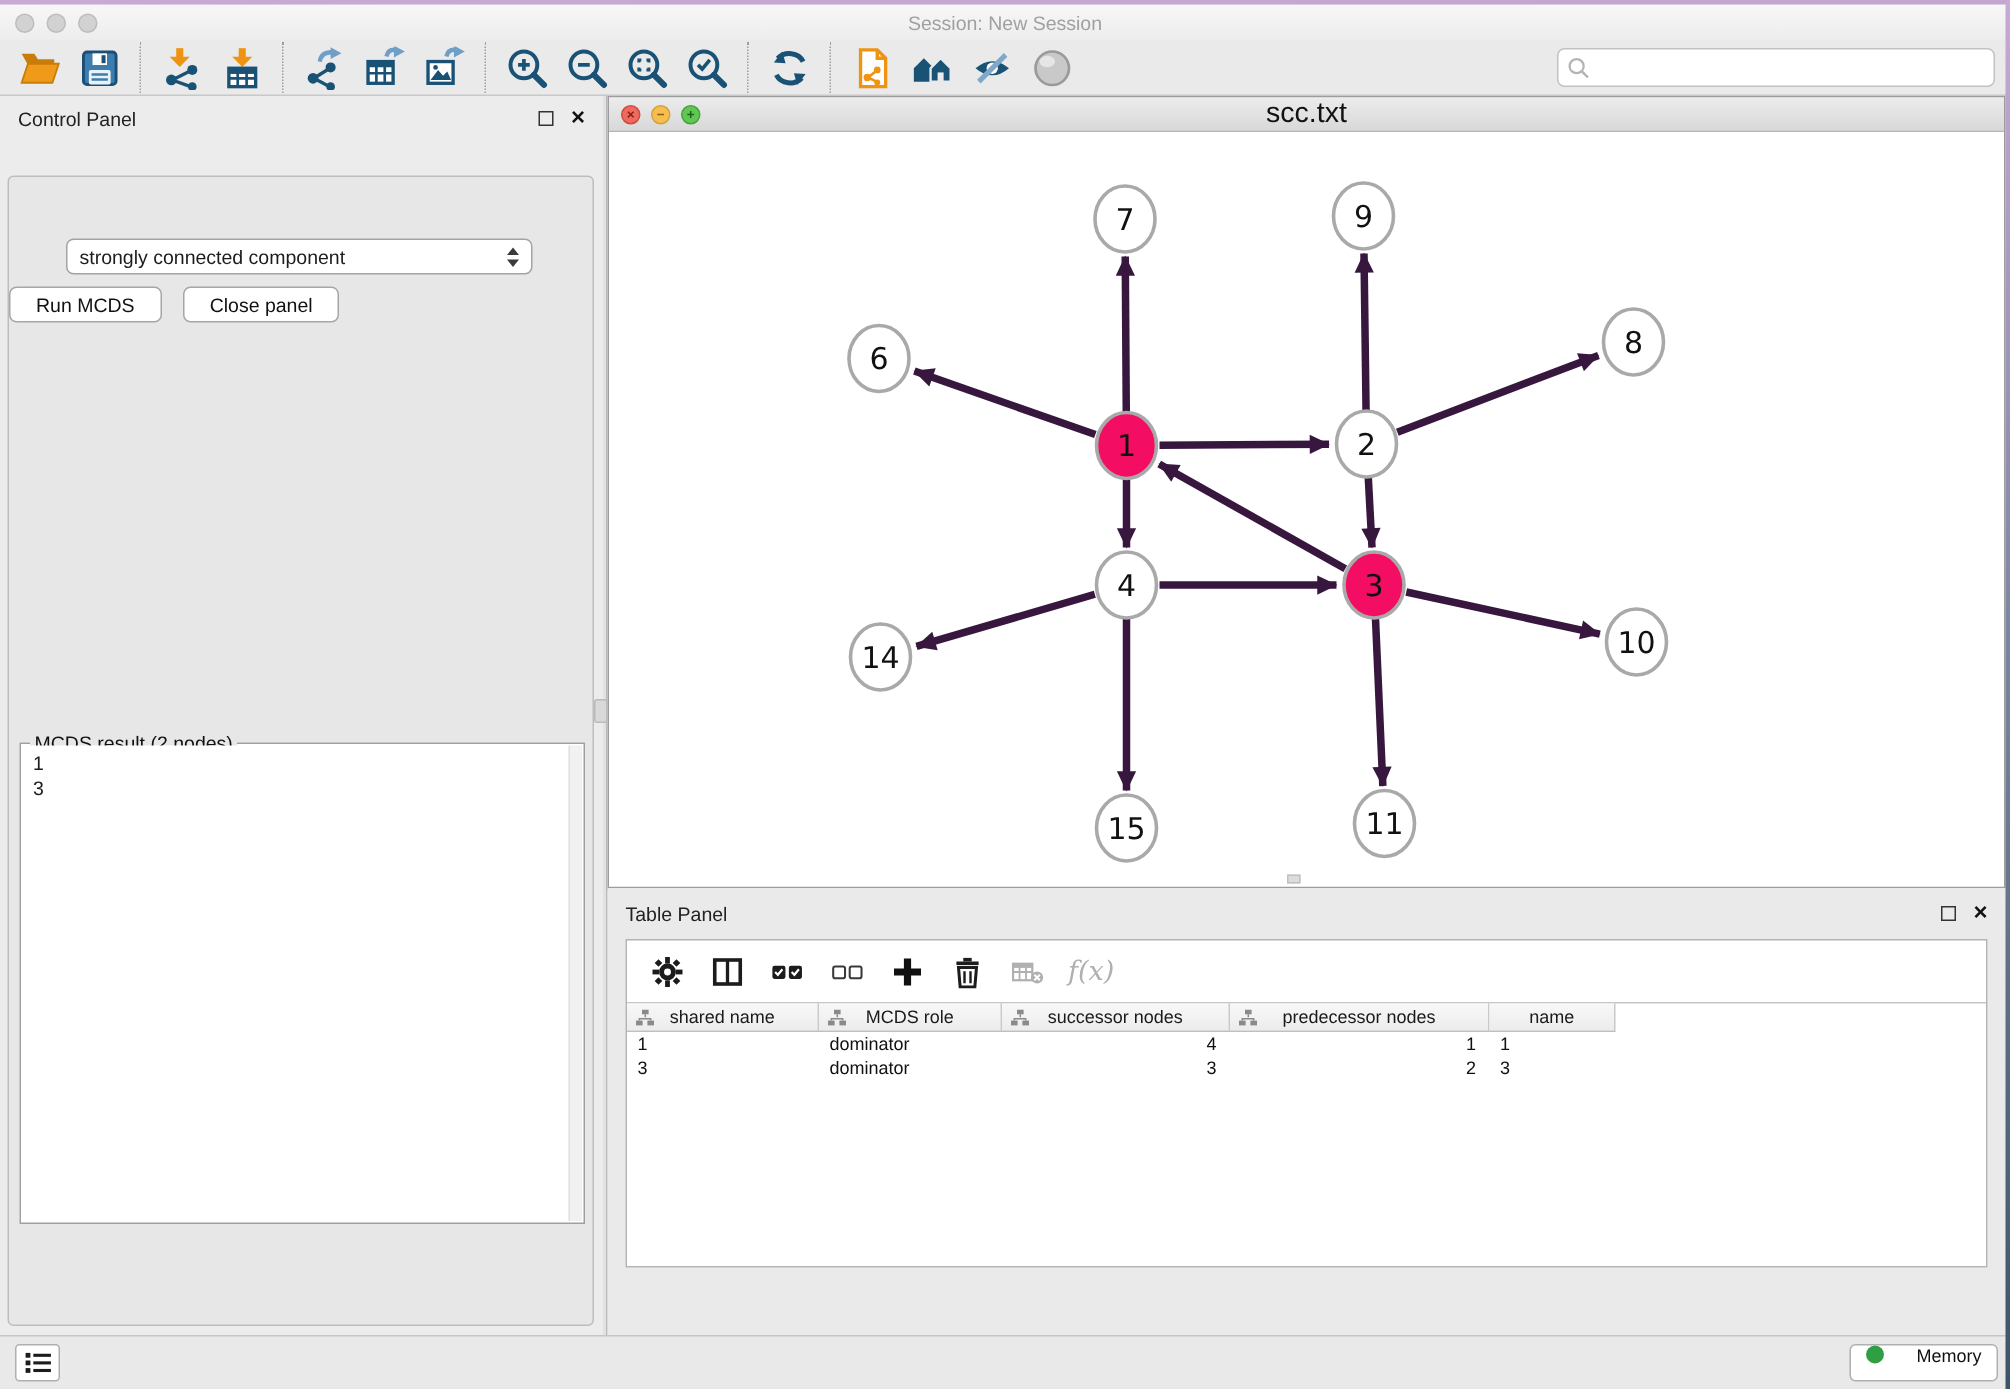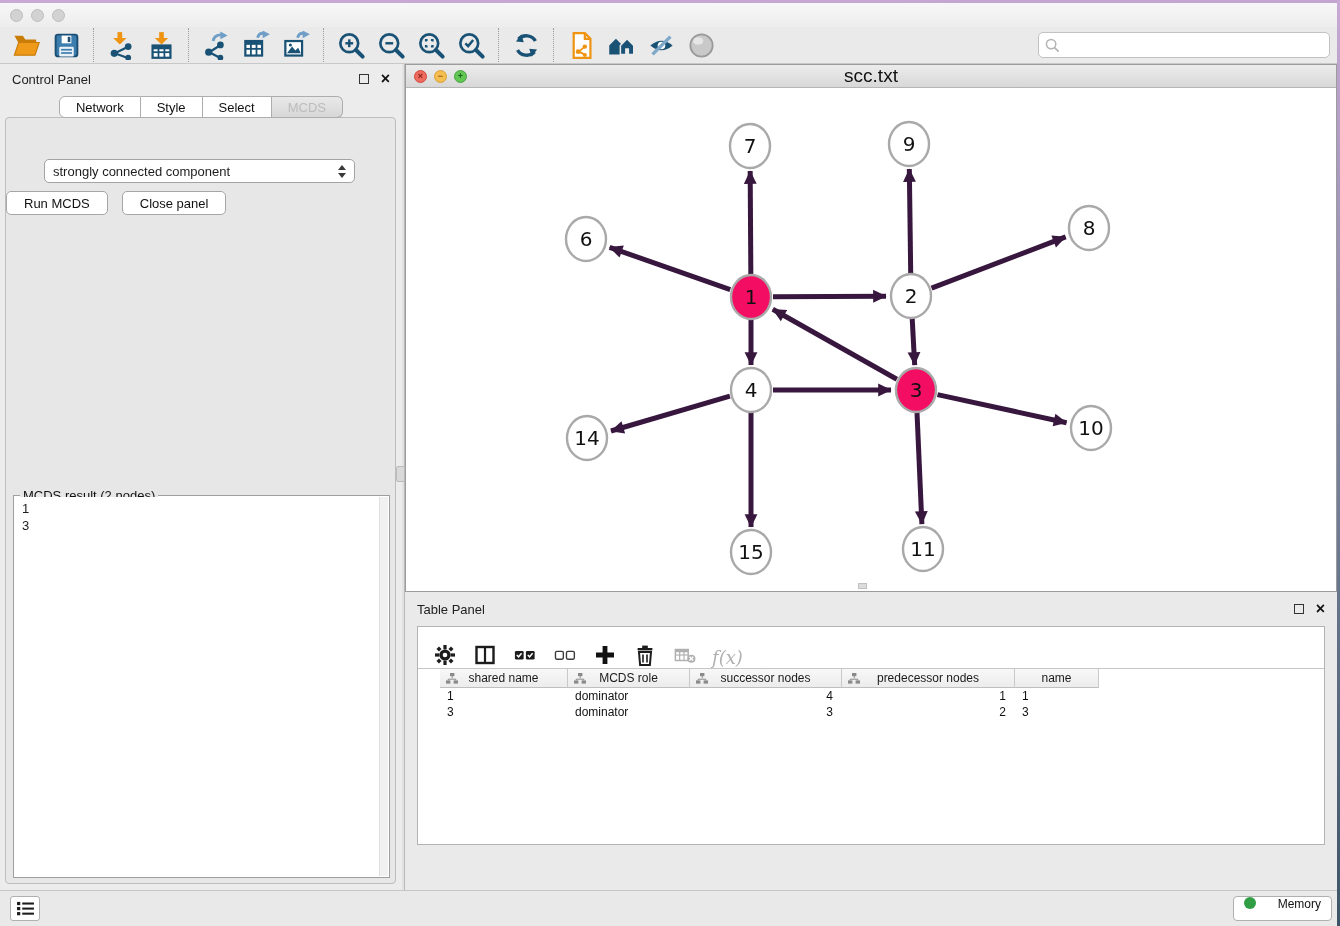--- a/index.html
+++ b/index.html
@@ -39,70 +39,71 @@
   .tab.active{background:linear-gradient(#e9e9e9,#d7d7d7);color:#bcbcbc;}
   .cp-box{position:absolute;left:5px;top:53px;width:391px;height:767px;background:#e7e7e7;border:1px solid #bdbdbd;border-radius:4px;}
   .opt-label{margin-top:18px;text-align:center;font-size:13px;color:#111;}
   .dropdown{position:absolute;left:38px;top:41px;width:311px;height:24px;background:#fff;border:1px solid #a3a3a3;border-radius:5px;display:flex;align-items:center;padding:0 8px;font-size:13px;cursor:pointer;}
   .dropdown .dd-label{flex:1;}
   .stepper{display:flex;flex-direction:column;gap:3px;align-items:center;}
   .stepper .up{width:0;height:0;border-left:4px solid transparent;border-right:4px solid transparent;border-bottom:5px solid #3a3a3a;}
   .stepper .down{width:0;height:0;border-left:4px solid transparent;border-right:4px solid transparent;border-top:5px solid #3a3a3a;}
   .cp-buttons{position:absolute;top:73px;left:0;width:100%;display:flex;gap:14px;}
   .pbtn{height:24px;padding:0 17px;background:#fff;border:1px solid #a6a6a6;border-radius:5px;font-size:13px;color:#111;display:flex;align-items:center;cursor:pointer;font-family:"Liberation Sans",sans-serif;}
-  .result-box{position:absolute;left:7px;top:377px;width:377px;height:383px;border:1px solid #9f9f9f;background:#fff;}
+  .result-box{position:absolute;left:7px;top:377px;width:377px;height:321px;border:1px solid #9f9f9f;background:#fff;}
   .result-legend{position:absolute;left:6px;top:-8px;background:#e7e7e7;padding:0 3px;font-size:13px;color:#111;}
   .result-body{position:absolute;inset:1px 11px 1px 1px;background:#fff;font-size:13px;line-height:17px;padding:3px 0 0 7px;white-space:pre-line;}
   .result-scroll{position:absolute;top:1px;bottom:1px;right:1px;width:9px;background:#f1f1f1;border-left:1px solid #e0e0e0;}
   .v-divider{position:absolute;left:402px;top:64px;bottom:36px;width:3px;background:#e2e2e2;border-right:1px solid #b9b9b9;}
   .v-handle{position:absolute;left:396px;top:466px;width:9px;height:16px;background:#d9d9d9;border:1px solid #bbb;border-radius:2px;z-index:5;}
   
   .net-window{position:absolute;left:405px;top:64px;width:932px;height:528px;border:1px solid #9c9c9c;background:#fff;}
   .net-titlebar{height:23px;background:linear-gradient(#ececec,#d8d8d8);border-bottom:1px solid #b5b5b5;display:flex;align-items:center;position:relative;}
   .net-traffic{display:flex;gap:7px;margin-left:8px;z-index:2;}
   .ntl{width:13px;height:13px;border-radius:50%;display:flex;align-items:center;justify-content:center;font-size:9px;font-weight:bold;cursor:pointer;line-height:1;}
   .ntl.red{background:#ee6a5f;border:1px solid #d24a3d;color:#841e12;}
   .ntl.yellow{background:#f5bf4f;border:1px solid #d8a038;color:#93591a;}
   .ntl.green{background:#62c655;border:1px solid #45a43c;color:#1c641a;}
   .net-titlebar .title{position:absolute;left:0;right:0;text-align:center;font-size:19px;color:#111;}
   .net-canvas{position:absolute;left:0;top:23px;right:0;bottom:0;background:#fff;overflow:hidden;}
   .h-handle{position:absolute;left:452px;bottom:2px;width:9px;height:6px;background:#dcdcdc;border:1px solid #c0c0c0;}
   
   .table-panel{position:absolute;left:405px;top:594px;width:932px;height:296px;background:#eaeaea;}
   .tp-container{position:absolute;left:12px;top:32px;width:908px;height:219px;background:#fff;border:1px solid #b3b3b3;}
-  .tp-toolbar{height:41px;display:flex;align-items:flex-end;gap:14px;padding-left:14px;}
+  .tp-toolbar{height:41px;display:flex;align-items:center;gap:14px;padding-left:14px;}
   .tp-ico{width:26px;height:26px;display:flex;align-items:center;justify-content:center;cursor:pointer;}
   .tp-ico svg{width:22px;height:22px;}
   .fx{font-family:"DejaVu Serif",serif;font-style:italic;font-size:18px;color:#b0b0b0;cursor:default;}
   .tbl-header{display:flex;height:20px;border-top:1px solid #c6c6c6;}
   .th{position:relative;background:linear-gradient(#f8f8f8,#ececec);border-right:1px solid #c9c9c9;border-bottom:1px solid #bfbfbf;display:flex;align-items:center;justify-content:center;font-size:12px;color:#1a1a1a;cursor:pointer;}
   .th .sort{position:absolute;left:6px;top:4px;}
   .tbl-row{display:flex;height:16px;font-size:12px;color:#111;}
   .td{padding:1px 9px 0 7px;overflow:hidden;white-space:nowrap;}
   .td.right{text-align:right;}
-  .c0{width:128px;margin-left:22px;} .c1{width:122px;} .c2{width:152px;} .c3{width:173px;} .c4{width:84px;}
+  .c0{width:128px;} .c1{width:122px;} .c2{width:152px;} .c3{width:173px;} .c4{width:84px;}
   .tp-tabs{position:absolute;left:0;bottom:6px;width:100%;display:flex;justify-content:center;}
   
   .statusbar{position:absolute;left:0;bottom:0;width:100%;height:36px;background:#e9e9e9;border-top:1px solid #c6c6c6;}
   .list-btn{position:absolute;left:10px;top:5px;width:30px;height:25px;background:#fff;border:1px solid #b0b0b0;border-radius:3px;display:flex;align-items:center;justify-content:center;cursor:pointer;}
   .memory-btn{position:absolute;right:8px;top:5px;height:25px;background:#fff;border:1px solid #b0b0b0;border-radius:4px;display:flex;align-items:flex-start;padding:0 10px;font-size:12px;color:#111;cursor:pointer;gap:22px;}
   .memory-dot{width:12px;height:12px;border-radius:50%;background:#2f9e44;}
 </style>
 </head>
 <body>
 
 <div class="desktop-strip-top"></div>
 <div class="desktop-strip-right"></div>
 
 <div class="titlebar">
   <div class="traffic">
     <span class="tl"></span>
     <span class="tl"></span>
     <span class="tl"></span>
   </div>
+  <div class="title">Session: New Session</div>
 </div>
 
 <div class="main-toolbar">
   <div class="tbtn" title="">
     <svg viewBox="0 0 24 24">
       <path d="M2 4h7l2 3h9v4H6z" fill="#c97d08"></path>
       <path d="M5.5 9.5h17L19 20H2z" fill="#f09a1a" stroke="#c97d08" stroke-width="1"></path>
     </svg>
   </div>
   <div class="tbtn">
@@ -260,26 +261,20 @@
   </div>
 </div>
 
 <div class="control-panel">
   <div class="panel-header">
     <span>Control Panel</span>
     <span class="spacer"></span>
     <span class="float-ico"></span>
     <span class="close-ico">×</span>
   </div>
-  <div class="cp-tabs" id="cp-tabs">
-      <div class="tab">Network</div>
-      <div class="tab">Style</div>
-      <div class="tab">Select</div>
-      <div class="tab active">MCDS</div>
-    </div>
   <div class="cp-box">
     <div class="dropdown">
       <span class="dd-label">strongly connected component</span>
       <span class="stepper">
           <span class="up"></span>
           <span class="down"></span>
         </span>
     </div>
     <div class="cp-buttons">
       <button class="pbtn">Run MCDS</button>

